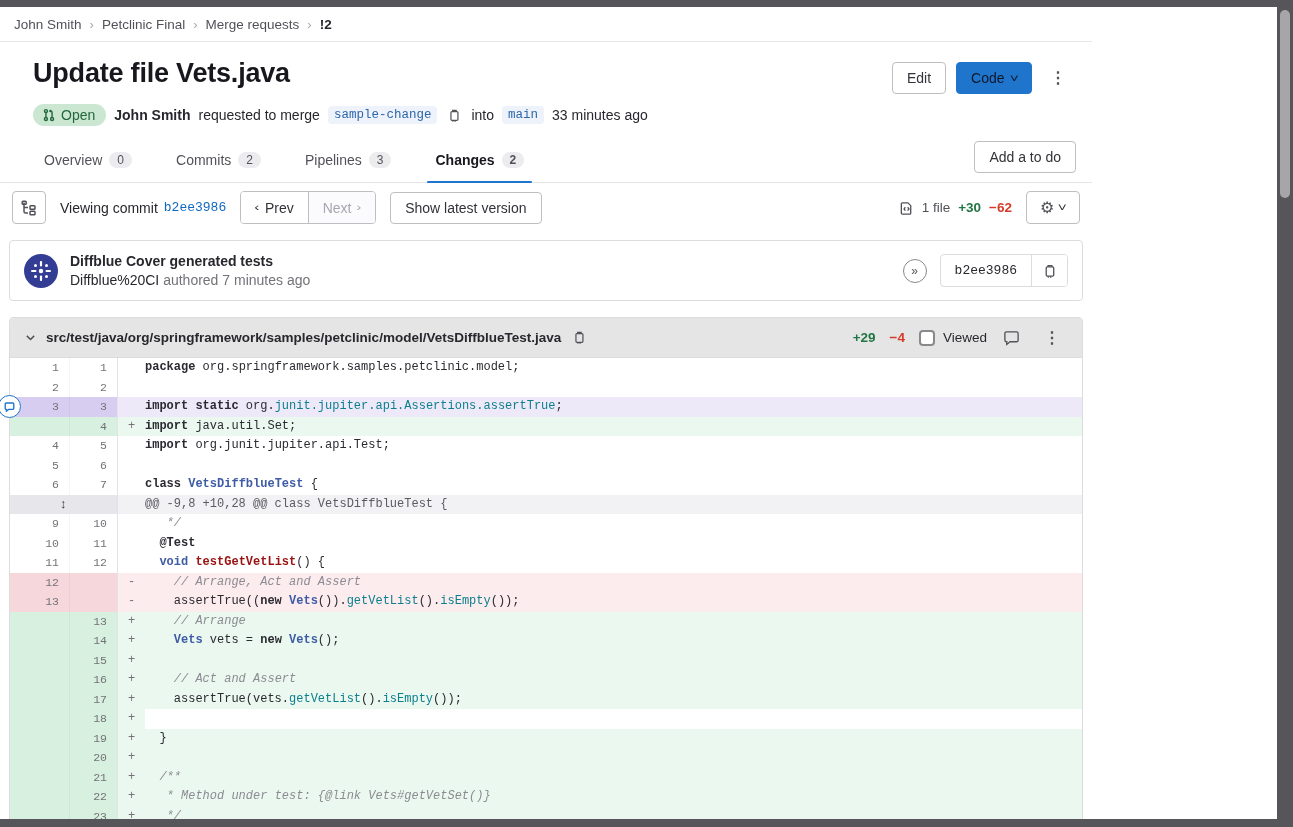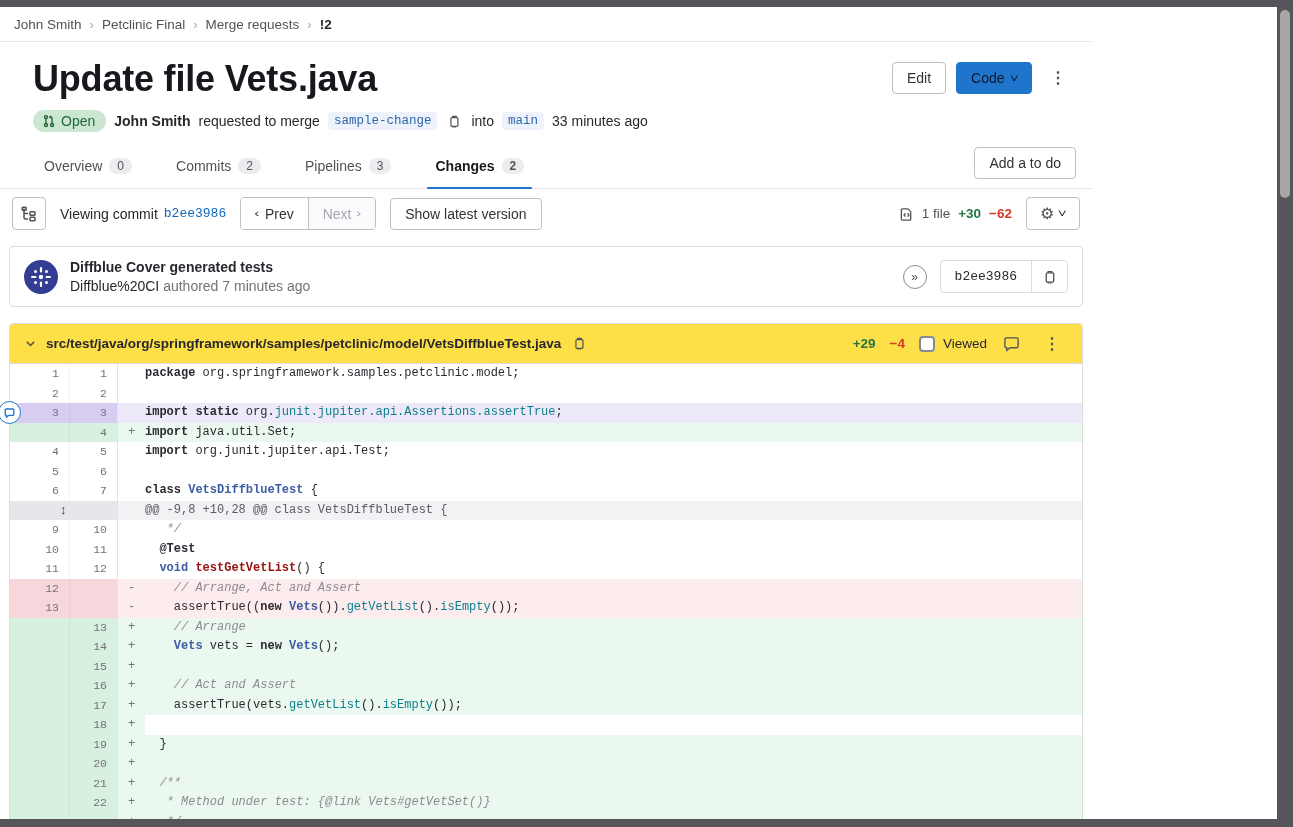--- a/index.html
+++ b/index.html
@@ -16,21 +16,21 @@
   .page { position:absolute; top:7px; left:0; width:1092px; }
 
   
   .breadcrumb { display:flex; align-items:center; gap:8px; padding:10px 14px 9px; border-bottom:1px solid #e8e8ea; font-size:13.5px; color:#535158; }
   .crumb { color:#535158; cursor:pointer; }
   .crumb-sep { color:#a8a7ad; font-size:13px; }
   .crumb-current { color:#28272d; font-weight:700; }
 
   
   .mr-header { display:flex; align-items:flex-start; justify-content:space-between; padding:16px 16px 0 33px; }
-  .mr-title { font-size:36px; font-weight:700; color:#18171d; letter-spacing:-0.2px; }
+  .mr-title { font-size:27px; font-weight:700; color:#18171d; letter-spacing:-0.2px; }
   .header-actions { display:flex; align-items:center; gap:10px; padding-top:4px; padding-right:2px; }
   .btn { display:inline-flex; align-items:center; justify-content:center; gap:6px; height:32px; padding:0 14px; border:1px solid #bfbfc3; border-radius:4px; background:#fff; font-size:14px; color:#333238; cursor:pointer; white-space:nowrap; }
   .btn-primary { background:#1f75cb; border-color:#1f75cb; color:#0f172a; }
   .kebab { font-size:16px; font-weight:700; color:#535158; padding:4px 8px; cursor:pointer; line-height:1; letter-spacing:0; }
   .chev { font-size:11px; line-height:1; transform:scaleX(1.4); display:inline-block; }
 
   
   .mr-meta { display:flex; align-items:center; gap:8px; padding:10px 16px 0 33px; font-size:14px; color:#28272d; flex-wrap:nowrap; }
   .badge-open { display:inline-flex; align-items:center; gap:5px; background:#cbe7d1; color:#24663b; font-size:14px; padding:3px 11px 3px 9px; border-radius:12px; }
   .author { font-weight:700; }
@@ -69,21 +69,21 @@
   .commit-sub { font-size:14px; color:#28272d; margin-top:3px; }
   .commit-sub .muted { color:#737278; }
   .commit-right { display:flex; align-items:center; gap:13px; }
   .circle-btn { width:24px; height:24px; border:1px solid #89888d; border-radius:50%; display:flex; align-items:center; justify-content:center; color:#535158; font-size:12px; cursor:pointer; background:#fff; }
   .sha-box { display:flex; align-items:stretch; border:1px solid #dcdcde; border-radius:4px; overflow:hidden; }
   .sha-text { font-family:"Liberation Mono", monospace; font-size:13px; color:#28272d; padding:8px 14px; display:flex; align-items:center; }
   .sha-copy { border-left:1px solid #dcdcde; width:36px; display:flex; align-items:center; justify-content:center; cursor:pointer; background:#fff; }
 
   
   .diff-card { margin:16px 9px 0; border:1px solid #dcdcde; border-radius:4px 4px 0 0; }
-  .file-header { display:flex; align-items:center; height:40px; padding:0 14px; gap:9px; background:#fde047; border-bottom:1px solid #dcdcde; border-radius:4px 4px 0 0; }
+  .file-header { display:flex; align-items:center; height:40px; padding:0 14px; gap:9px; background:#e5e5e5; border-bottom:1px solid #dcdcde; border-radius:4px 4px 0 0; }
   .file-path { font-size:13.5px; font-weight:700; color:#28272d; cursor:pointer; }
   .fh-spacer { flex:1; }
   .fh-right { display:flex; align-items:center; gap:14px; font-size:13.5px; }
   .checkbox { width:16px; height:16px; border:2px solid #89888d; border-radius:4px; background:#fff; cursor:pointer; }
   .viewed-wrap { display:flex; align-items:flex-start; gap:8px; color:#28272d; }
 
   
   .diff-table { font-family:"Liberation Mono", monospace; font-size:12px; }
   .diff-row { display:flex; height:19.5px; line-height:19.5px; position:relative; }
   .ln { width:60px; text-align:right; padding-right:10px; color:#737278; font-size:11.5px; cursor:pointer; border-right:1px solid rgba(0,0,0,0.04); }

